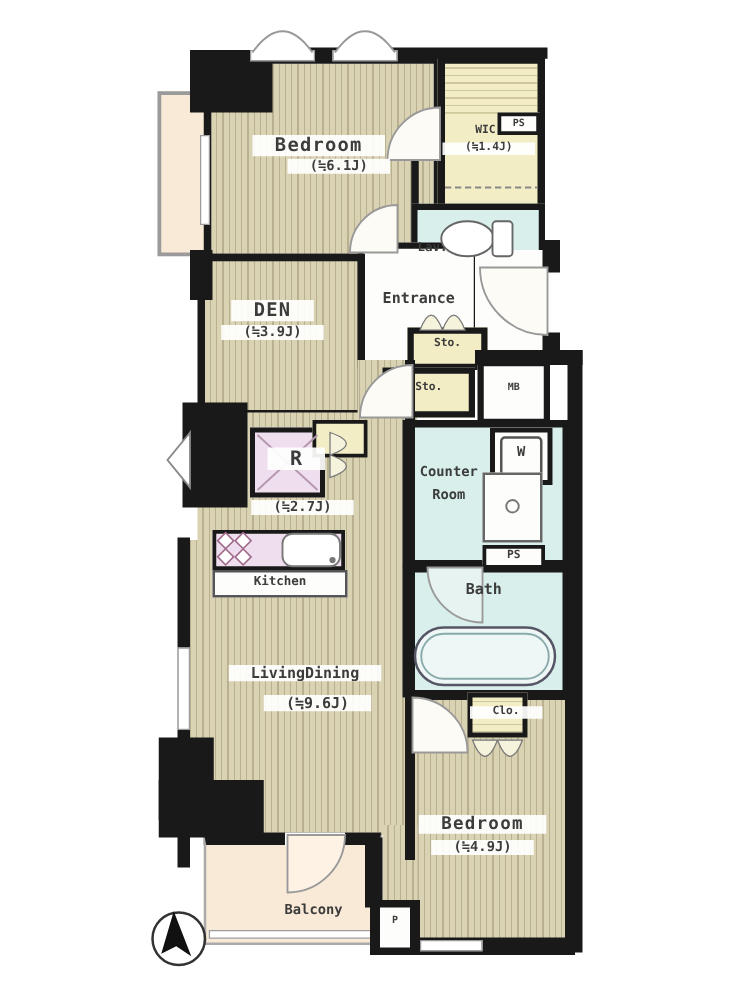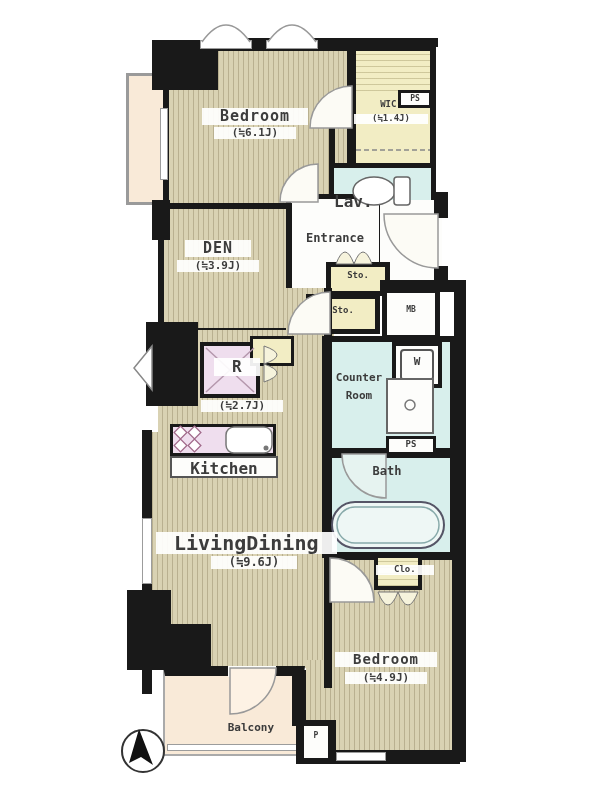--- a/index.html
+++ b/index.html
@@ -18,21 +18,21 @@
   .b6{border:6px solid #191919;}
   .b5{border:5px solid #191919;}
   .b4{border:4px solid #191919;}
   .b3{border:3px solid #191919;}
   .lbl{position:absolute;text-align:center;color:#3c3c3c;font-weight:bold;line-height:1.1;}
   .chip{background:rgba(255,255,255,.92);padding:0 18px;display:inline-block;}
   .s15{font-size:15px;letter-spacing:1px;}
   .s14{font-size:14px;letter-spacing:1px;}
   .s12{font-size:12px;}
   .s11{font-size:11px;}
-  .s10{font-size:16px;}
+  .s10{font-size:10px;}
   .s9{font-size:9px;}
   .s8{font-size:8px;}
   svg.overlay{position:absolute;left:0;top:0;pointer-events:none;}
   .gray3{border:3px solid #9a9a9a;}
 </style>
 </head>
 <body>
 
 <div id="stage">
 
@@ -145,21 +145,21 @@
 
     <line x1="356" y1="150" x2="430" y2="150" stroke="#888" stroke-width="1.5" stroke-dasharray="5,3"></line>
 
     <g>
       <circle cx="143" cy="751" r="21" fill="none" stroke="#333" stroke-width="2"></circle>
       <polygon points="139,729 153,765 141,757 129,763" fill="#111"></polygon>
     </g>
   </svg>
 
   <div class="lbl s15" style="left:180px;top:108px;width:150px;"><span class="chip">Bedroom</span></div>
-  <div class="lbl s11" style="left:212px;top:127px;width:86px;"><span class="chip">(≒6.1J)</span></div>
+  <div class="lbl s11" style="left:228px;top:127px;width:86px;"><span class="chip">(≒6.1J)</span></div>
 
   <div class="lbl s9" style="left:352px;top:100px;width:78px;"><span>WIC.</span></div>
   <div class="lbl s9" style="left:352px;top:114px;width:78px;"><span class="chip">(≒1.4J)</span></div>
 
   <div class="room white b3 lbl s8" style="left:398px;top:90px;width:34px;height:18px;line-height:12px;"><span>PS</span></div>
 
   <div class="lbl s10" style="left:334px;top:193px;width:44px;text-align:left;"><span>Lav.</span></div>
   <div class="lbl s12" style="left:284px;top:232px;width:102px;"><span>Entrance</span></div>
 
   <div class="lbl s15" style="left:168px;top:240px;width:100px;text-decoration:underline;"><span class="chip">DEN</span></div>
@@ -173,21 +173,21 @@
   <div class="lbl s11" style="left:326px;top:372px;width:66px;"><span>Counter</span></div>
   <div class="lbl s11" style="left:326px;top:390px;width:66px;"><span>Room</span></div>
   <div class="lbl s9" style="left:388px;top:440px;width:46px;"><span>PS</span></div>
 
   <div class="lbl s12" style="left:352px;top:465px;width:70px;"><span>Bath</span></div>
 
   <div class="lbl" style="left:214px;top:358px;width:32px;font-size:16px;"><span class="chip">R</span></div>
   <div class="lbl s11" style="left:196px;top:400px;width:92px;"><span class="chip">(≒2.7J)</span></div>
   <div class="lbl s10" style="left:172px;top:460px;width:104px;"><span>Kitchen</span></div>
 
-  <div class="lbl" style="left:156px;top:532px;width:176px;font-size:20px;"><span class="chip">LivingDining</span></div>
+  <div class="lbl" style="left:156px;top:532px;width:176px;font-size:12px;"><span class="chip">LivingDining</span></div>
   <div class="lbl s12" style="left:206px;top:556px;width:96px;"><span class="chip">(≒9.6J)</span></div>
 
   <div class="lbl s9" style="left:376px;top:565px;width:44px;"><span class="chip">Clo.</span></div>
 
   <div class="lbl s14" style="left:324px;top:652px;width:124px;"><span class="chip">Bedroom</span></div>
   <div class="lbl s11" style="left:334px;top:672px;width:104px;"><span class="chip">(≒4.9J)</span></div>
 
   <div class="lbl s11" style="left:188px;top:722px;width:86px;text-align:right;"><span>Balcony</span></div>
   <div class="lbl s8" style="left:304px;top:732px;width:24px;"><span>P</span></div>
 

